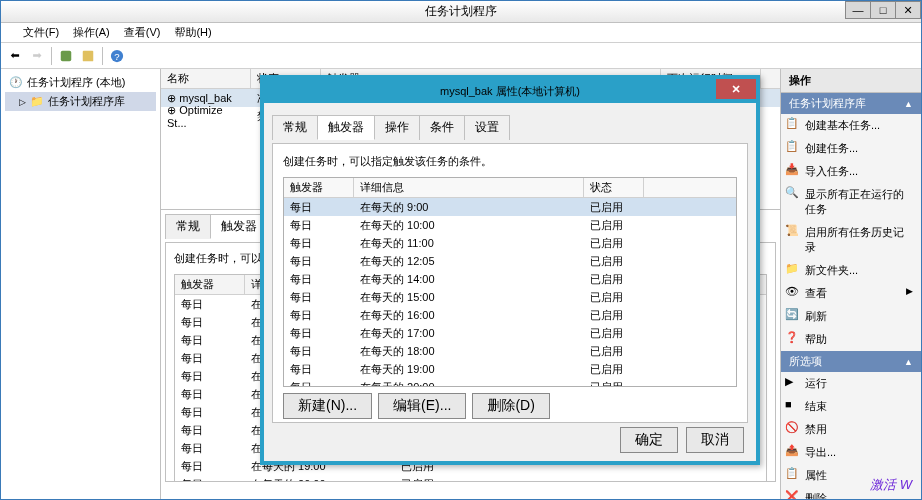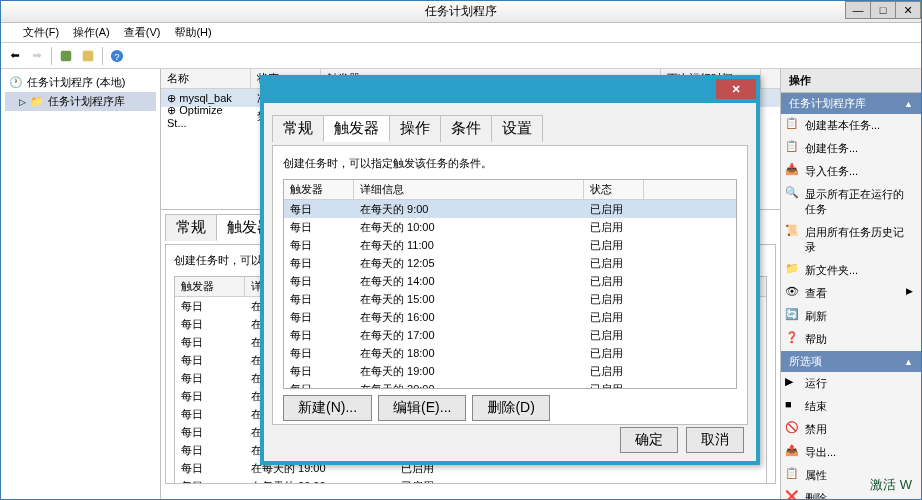--- a/index.html
+++ b/index.html
@@ -21,21 +21,21 @@
 .tree-ico{width:14px;height:14px;display:inline-block;}
 .center-pane{flex:1;display:flex;flex-direction:column;border-right:1px solid #c0c0c0;position:relative;}
 .task-list{height:140px;}
 .list-header{display:flex;background:#f4f4f4;border-bottom:1px solid #d0d0d0;height:20px;align-items:center;}
 .list-header div{padding:2px 6px;border-right:1px solid #d0d0d0;}
 .list-row{display:flex;height:18px;align-items:center;}
 .list-row.sel{background:#d8e4f0;}
 .list-row div{padding:1px 6px;}
 .detail-pane{flex:1;border-top:1px solid #c0c0c0;padding:4px;overflow:hidden;}
 .tabs{display:flex;margin-bottom:4px;}
-.tab{padding:3px 10px;border:1px solid #c0c0c0;border-bottom:none;background:#f0f0f0;margin-right:-1px;font-size:15px;}
+.tab{padding:3px 10px;border:1px solid #c0c0c0;border-bottom:none;background:#f0f0f0;margin-right:-1px;font-size:12px;}
 .tab.active{background:#fff;border-bottom:1px solid #fff;position:relative;z-index:1;}
 .tab-body{border:1px solid #c0c0c0;padding:8px;background:#fff;margin-top:-1px;height:240px;overflow:hidden;}
 .trigger-table{border:1px solid #c0c0c0;margin-top:8px;}
 .trigger-table .list-header div,.trigger-table .list-row div{font-size:11px;}
 .actions-pane{width:140px;background:#f4f4f4;display:flex;flex-direction:column;}
 .actions-header{background:#e8e8e8;padding:4px 8px;font-weight:bold;border-bottom:1px solid #c0c0c0;}
 .actions-group-hdr{background:#6a8ab8;color:#fff;padding:3px 8px;display:flex;justify-content:space-between;align-items:center;}
 .actions-group-hdr .arrow{font-size:9px;}
 .action-item{padding:4px 8px 4px 24px;position:relative;cursor:default;}
 .action-ico{position:absolute;left:4px;top:3px;width:14px;height:14px;}
@@ -47,21 +47,21 @@
 .modal .tabs{margin-top:4px;}
 .modal .tab-body{height:280px;padding:10px;}
 .desc-text{margin-bottom:8px;}
 .mtable{border:1px solid #b0b0b0;height:210px;overflow:auto;}
 .mtable .list-header{background:#f8f8f8;}
 .mtable .list-row.sel{background:#d0e0f0;}
 .modal-btns{display:flex;gap:6px;margin-top:6px;}
 .btn{padding:3px 14px;border:1px solid #888;background:#e8e8e8;font-size:14px;}
 .modal-footer{position:absolute;bottom:8px;right:12px;display:flex;gap:8px;}
 .ico-svg{width:14px;height:14px;}
-.watermark{position:absolute;right:10px;bottom:6px;color:#14532d;font-size:13px;}
+.watermark{position:absolute;right:10px;bottom:6px;color:#6d28d9;font-size:13px;font-style:italic;}
 .col-a{width:70px}.col-b{width:230px}.col-c{width:60px}
 .col-name{width:90px}.col-stat{width:70px}.col-trig{width:340px}.col-next{width:100px}
 </style>
 </head>
 <body>
 
 <div class="window">
   <div class="titlebar">
     <span class="titlebar-text">任务计划程序</span>
     <div class="titlebar-btns">
@@ -284,20 +284,21 @@
     <span>删除</span>
   </div>
           </div>
       </div>
     </div>
   </div>
 </div>
 
 <div class="modal">
   <div class="modal-title">
+    <span>mysql_bak 属性(本地计算机)</span>
     <div class="modal-close">✕</div>
   </div>
   <div class="modal-body">
     <div class="tabs">
       <div class="tab">常规</div>
       <div class="tab active">触发器</div>
       <div class="tab">操作</div>
       <div class="tab">条件</div>
       <div class="tab">设置</div>
     </div>

